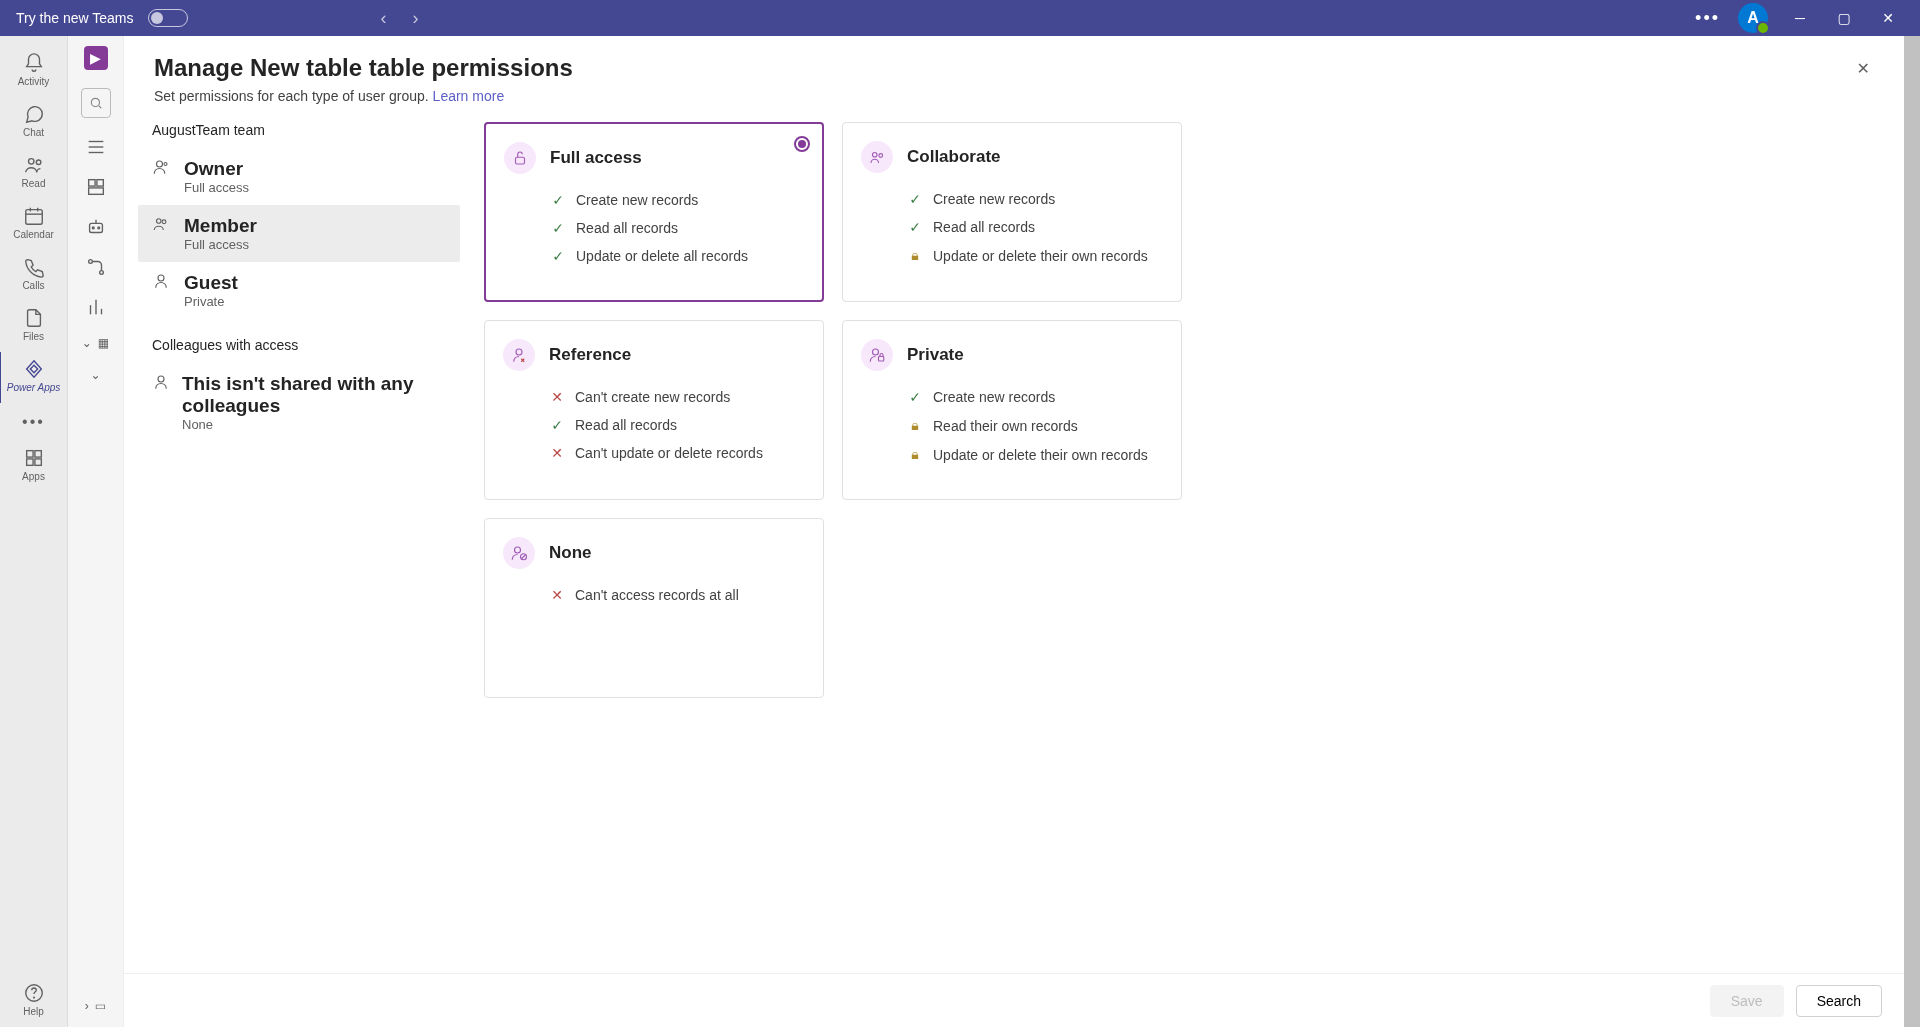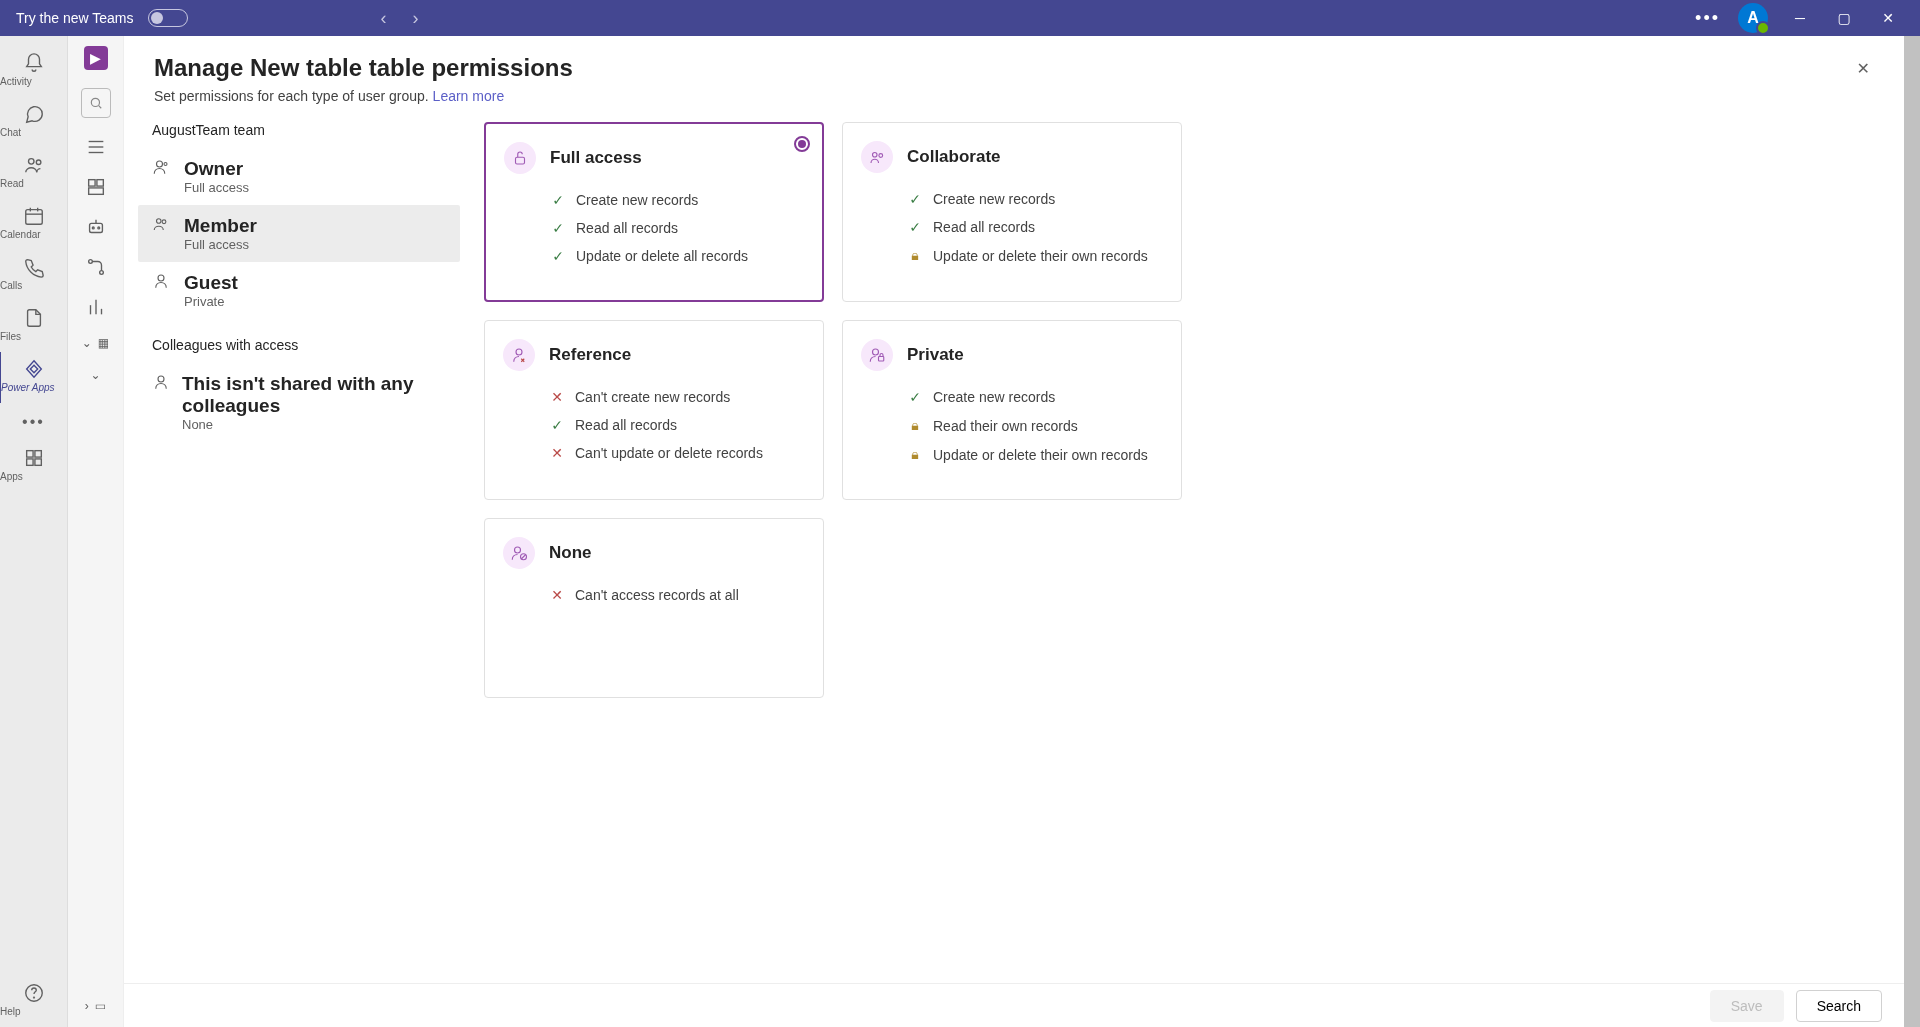--- a/index.html
+++ b/index.html
@@ -16,21 +16,21 @@
   .titlebar .search svg { width:16px; height:16px; margin-right:8px;}
   .titlebar .spacer { flex:1; }
   .titlebar .winbtn { width:44px; text-align:center; font-size:14px; color:#fff; cursor:pointer;}
   .titlebar .avatar { width:30px; height:30px; border-radius:50%; background:#0078d4; display:flex; align-items:center; justify-content:center; color:#fff; font-weight:bold; position:relative; margin:0 10px;}
   .titlebar .avatar::after { content:""; position:absolute; width:10px; height:10px; background:#6bb700; border:2px solid #444791; border-radius:50%; bottom:-2px; right:-2px;}
   .titlebar .dots { font-size:18px; letter-spacing:2px; cursor:pointer; padding:0 8px;}
 
   
   .workspace { flex:1; display:flex; min-height:0; background:#fff;}
   .apprail { width:68px; background:#ebebeb; display:flex; flex-direction:column; align-items:center; padding-top:10px; border-right:1px solid #ddd; flex-shrink:0;}
-  .apprail .railitem { width:100%; padding:6px 0 10px; text-align:left; font-size:10px; color:#616161; cursor:pointer;}
+  .apprail .railitem { width:100%; padding:6px 0 10px; text-align:center; font-size:10px; color:#616161; cursor:pointer;}
   .apprail .railitem svg { width:22px; height:22px; display:block; margin:0 auto 2px;}
   .apprail .railitem.active { color:#444791; border-left:2px solid #444791; margin-left:-2px;font-style:italic;}
   .apprail .railspacer { flex:1;}
   .apprail .raildots { font-size:16px; letter-spacing:2px; color:#616161; padding:10px 0; }
 
   .secondary { width:56px; background:#f5f5f5; padding-top:10px; display:flex; flex-direction:column; align-items:center; gap:18px; border-right:1px solid #eee; flex-shrink:0;}
   .secondary .sqicon { width:24px; height:24px; background:#833b97; border-radius:4px; display:flex; align-items:center; justify-content:center;}
   .secondary .sqicon span { color:#fff; font-size:14px;}
   .secondary .sicon { width:22px; height:22px; color:#616161; cursor:pointer;}
   .secondary .sicon.search { border:1px solid #bbb; border-radius:4px; display:flex; align-items:center; justify-content:center; width:30px; height:30px;}
@@ -63,21 +63,21 @@
   .perm-card .cardhead { display:flex; align-items:center; gap:14px; margin-bottom:12px;}
   .perm-card .cicon { width:32px; height:32px; border-radius:50%; background:#f7e8fb; display:flex; align-items:center; justify-content:center;}
   .perm-card .cicon svg { width:18px; height:18px; stroke:#a05bb5;}
   .perm-card .ctitle { font-size:17px; font-weight:600; color:#242424;}
   .perm-card .perm-line { display:flex; align-items:center; gap:10px; padding:6px 0 6px 46px; font-size:14px; color:#424242;}
   .perm-line .pi { width:16px; text-align:center;}
   .pi.check { color:#3a7d44;}
   .pi.cross { color:#b94a48;}
   .pi.lock  { color:#b08b2e;}
 
-  .panel-footer { height:44px; border-top:1px solid #eee; display:flex; align-items:center; justify-content:flex-end; gap:12px; padding:0 22px; flex-shrink:0;}
+  .panel-footer { height:54px; border-top:1px solid #eee; display:flex; align-items:center; justify-content:flex-end; gap:12px; padding:0 22px; flex-shrink:0;}
   .panel-footer button { height:32px; padding:0 20px; font-size:14px; border-radius:4px; cursor:pointer; border:1px solid #d1d1d1; background:#fff;}
   .panel-footer .save { background:#f3f3f3; color:#bdbdbd; border-color:#f3f3f3;}
 
   .scrollbar { width:16px; background:#f1f1f1; height:100%;}
   .scrollbar .thumb { width:100%; height:100%; background:#c1c1c1;}
 </style>
 </head>
 <body>
 
 <div class="titlebar">

